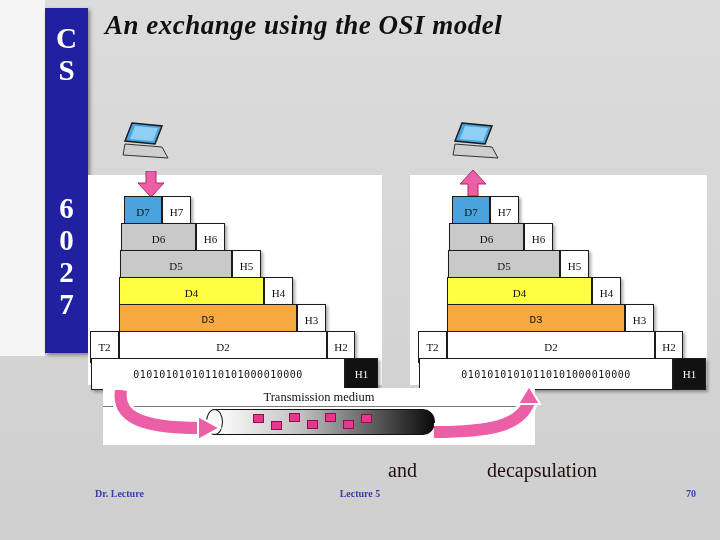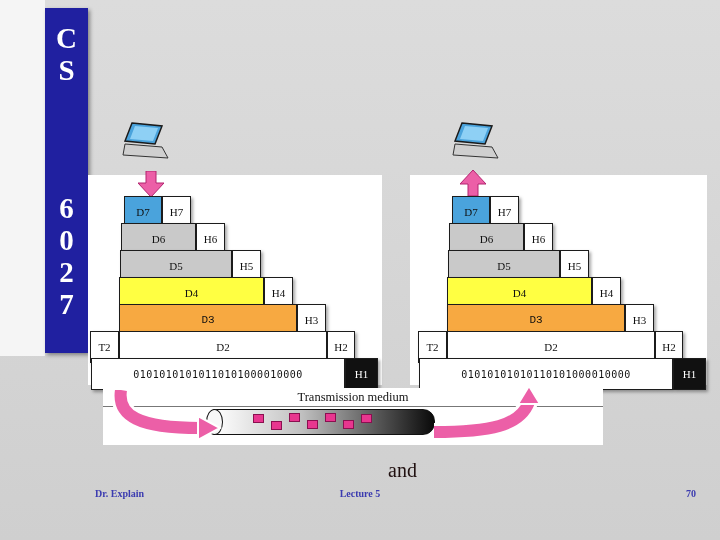--- a/index.html
+++ b/index.html
@@ -47,20 +47,21 @@
 
   <div class="sidebar">
     <div class="sb-ch" style="top:14px">C</div>
     <div class="sb-ch" style="top:46px">S</div>
     <div class="sb-ch" style="top:184px">6</div>
     <div class="sb-ch" style="top:216px">0</div>
     <div class="sb-ch" style="top:248px">2</div>
     <div class="sb-ch" style="top:280px">7</div>
   </div>
 
+  <h1 class="title">An exchange using the OSI model</h1>
 
   <svg class="laptop" style="left:122px;top:122px" viewBox="0 0 48 40">
     <polygon points="10,1 40,4 33,22 3,19" fill="#4aa3dc" stroke="#1a1a1a" stroke-width="1.5"></polygon>
     <polygon points="13,4 36,6 31,19 8,17" fill="#8ed0f5"></polygon>
     <polygon points="3,22 40,25 46,36 1,33" fill="#cfcfcf" stroke="#333"></polygon>
   </svg>
   <svg class="laptop" style="left:452px;top:122px" viewBox="0 0 48 40">
     <polygon points="10,1 40,4 33,22 3,19" fill="#4aa3dc" stroke="#1a1a1a" stroke-width="1.5"></polygon>
     <polygon points="13,4 36,6 31,19 8,17" fill="#8ed0f5"></polygon>
     <polygon points="3,22 40,25 46,36 1,33" fill="#cfcfcf" stroke="#333"></polygon>
@@ -101,21 +102,21 @@
   <div class="cell c-yellow" style="left:447px;top:277px;width:145px">D4</div>
   <div class="cell" style="left:592px;top:277px;width:29px">H4</div>
   <div class="cell c-orange" style="left:447px;top:304px;width:178px">D3</div>
   <div class="cell" style="left:625px;top:304px;width:29px">H3</div>
   <div class="cell" style="left:418px;top:331px;width:29px">T2</div>
   <div class="cell" style="left:447px;top:331px;width:208px">D2</div>
   <div class="cell" style="left:655px;top:331px;width:28px">H2</div>
   <div class="cell c-bin" style="left:419px;top:358px;width:254px">01010101010110101000010000</div>
   <div class="cell c-black" style="left:673px;top:358px;width:33px">H1</div>
 
-  <div class="panel" style="left:103px;top:388px;width:500px;height:57px">
+  <div class="panel" style="left:103px;top:388px;width:432px;height:57px">
     <div class="trans-label">Transmission medium</div>
     <div class="trans-line"></div>
     <div class="tube"></div>
     <div class="tube-cap"></div>
     <div class="bit" style="left:150px;top:26px"></div>
     <div class="bit" style="left:168px;top:33px"></div>
     <div class="bit" style="left:186px;top:25px"></div>
     <div class="bit" style="left:204px;top:32px"></div>
     <div class="bit" style="left:222px;top:25px"></div>
     <div class="bit" style="left:240px;top:32px"></div>
@@ -127,18 +128,19 @@
     <path d="M 16,0 C 12,26 34,38 95,38" fill="none" stroke="#ec5fa7" stroke-width="12"></path>
     <polygon points="93,26 115,38 93,50" fill="#ec5fa7" stroke="#ffffff" stroke-width="2"></polygon>
   </svg>
   <svg class="arrow-svg" style="left:432px;top:386px;z-index:4" width="118" height="56" viewBox="0 0 118 56">
     <path d="M 2,46 C 58,46 88,40 97,16" fill="none" stroke="#ffffff" stroke-width="18"></path>
     <path d="M 2,46 C 58,46 88,40 97,16" fill="none" stroke="#ec5fa7" stroke-width="12"></path>
     <polygon points="86,18 108,18 97,0" fill="#ec5fa7" stroke="#ffffff" stroke-width="2"></polygon>
   </svg>
 
   <div class="caption" style="left:388px;top:459px">and</div>
+  <div class="caption" style="left:487px;top:459px">decapsulation</div>
 
-  <div class="footer" style="left:95px;top:488px">Dr. Explain</div>
+  <div class="footer" style="left:95px;top:488px">Dr. Lecture</div>
   <div class="footer" style="left:0;top:488px;width:720px;text-align:center">Lecture 5</div>
   <div class="footer" style="left:686px;top:488px">70</div>
 
 </div>
 
 </body></html>

